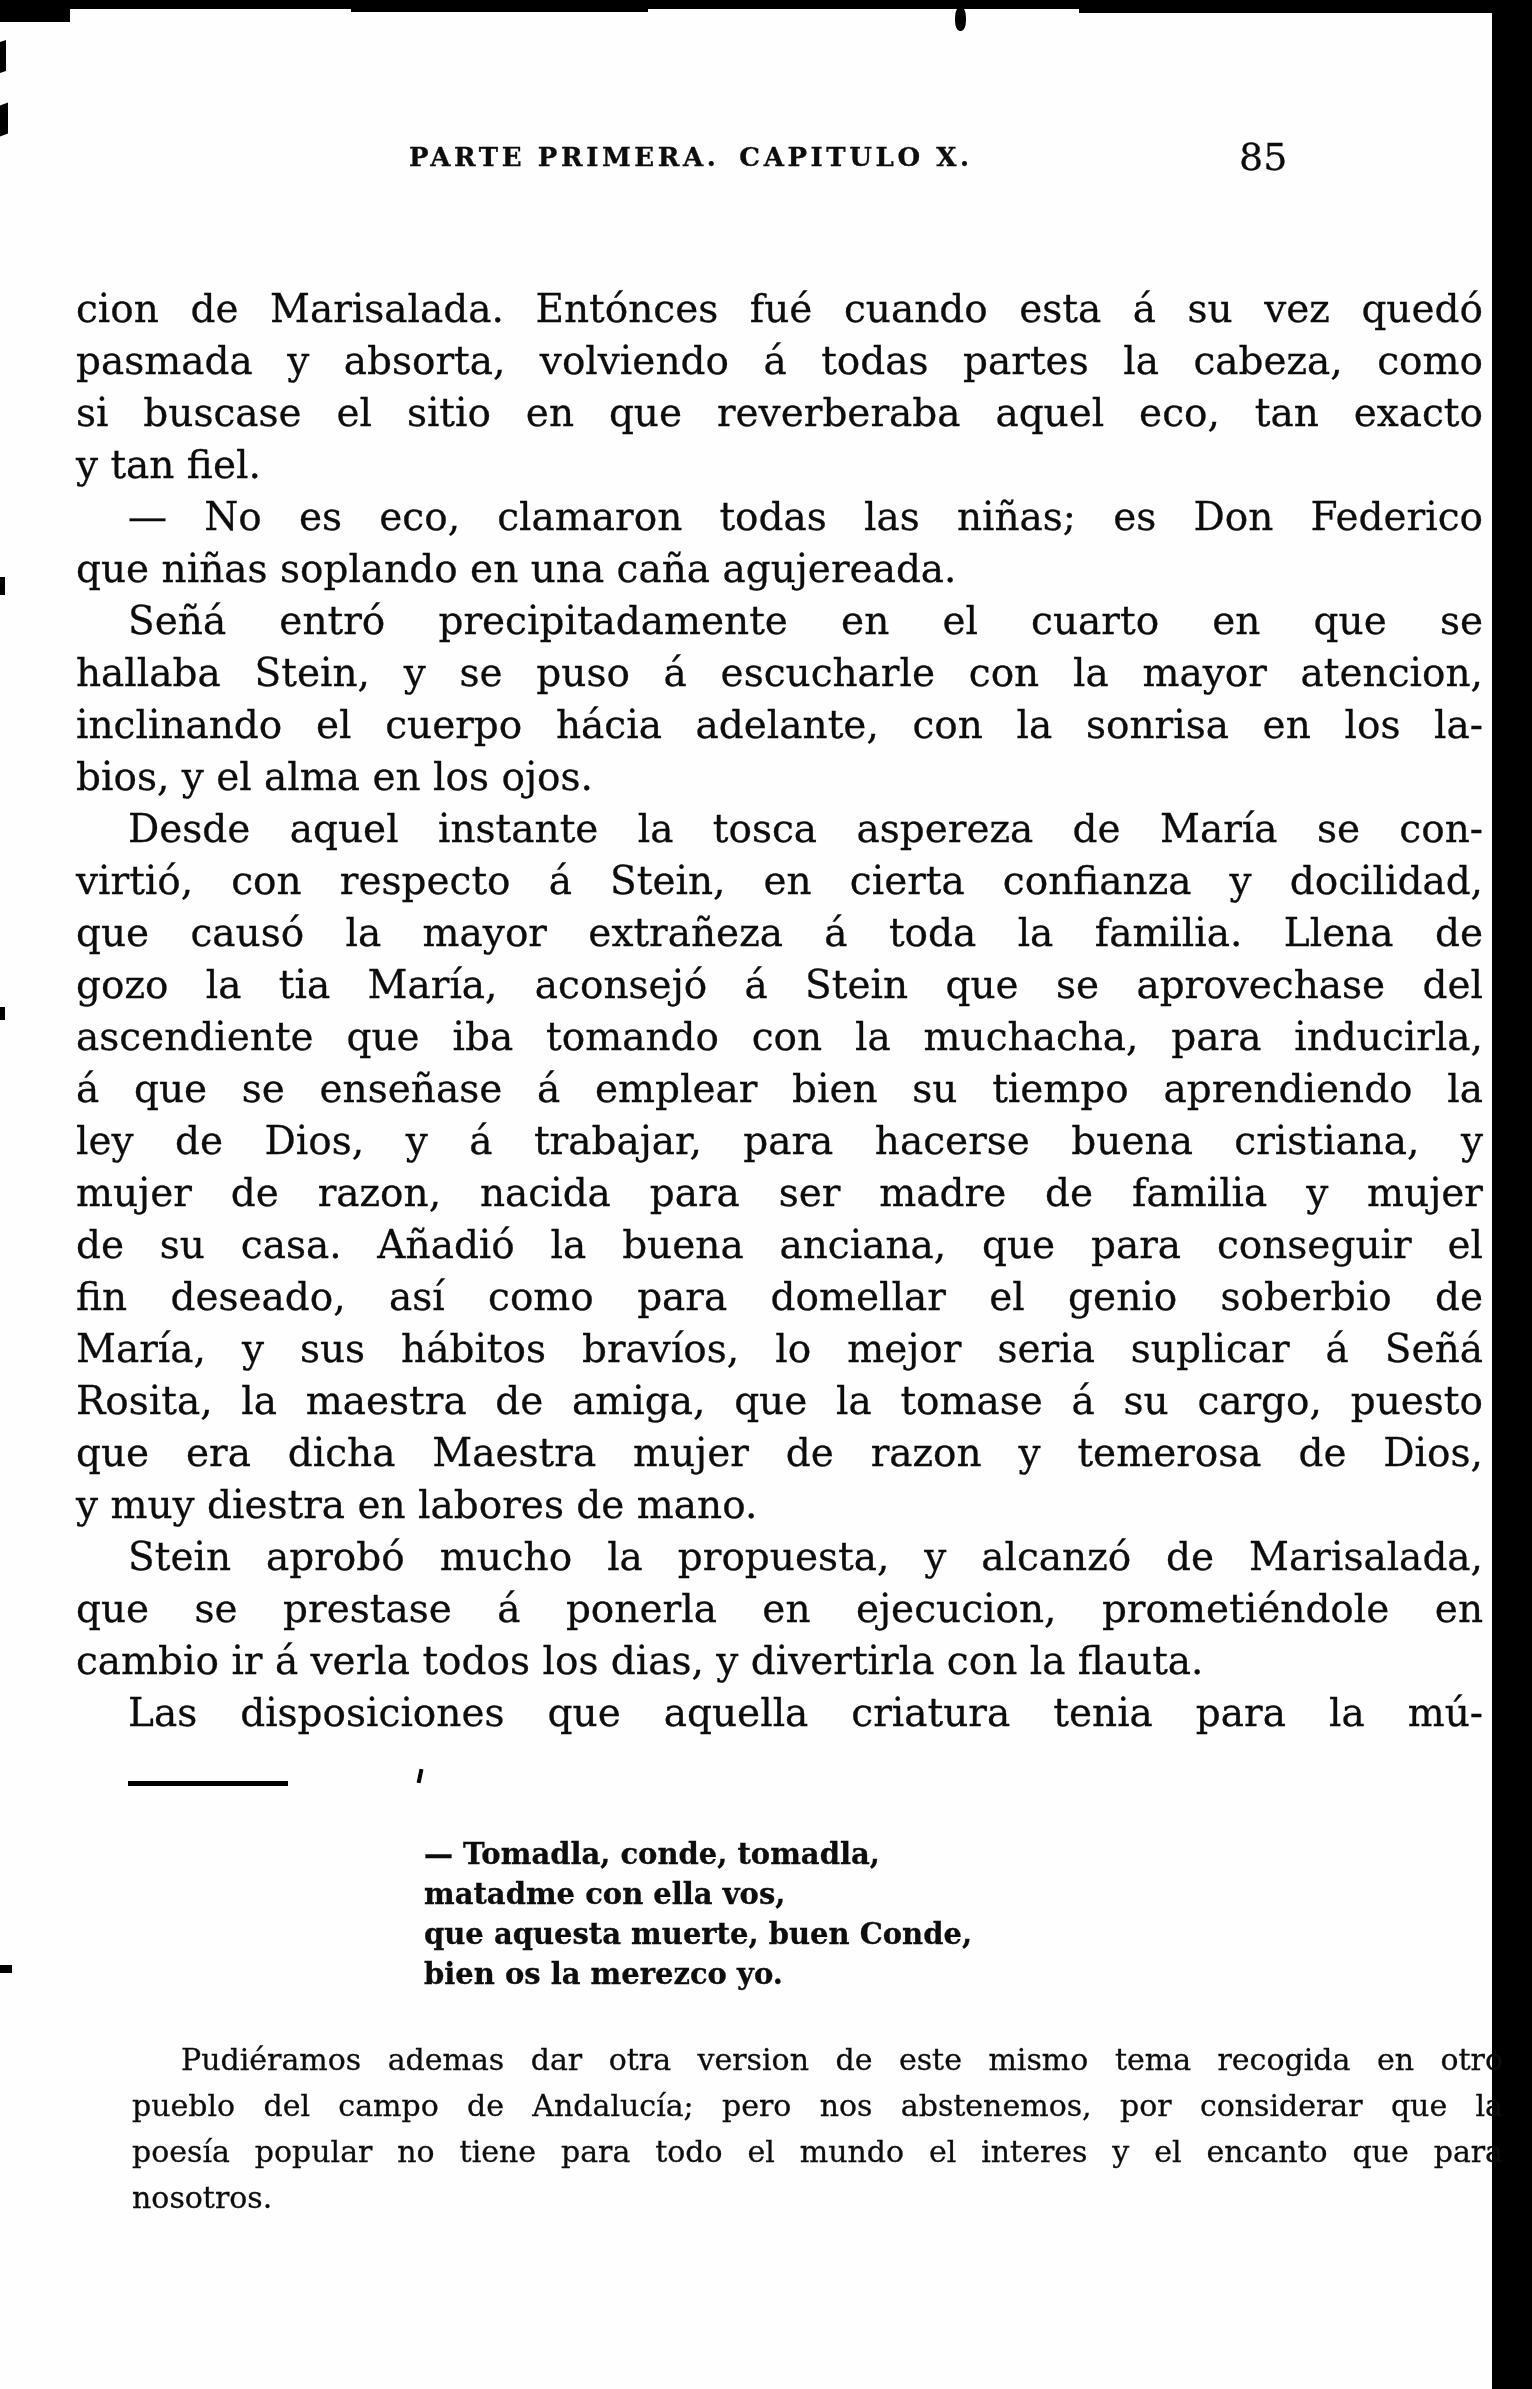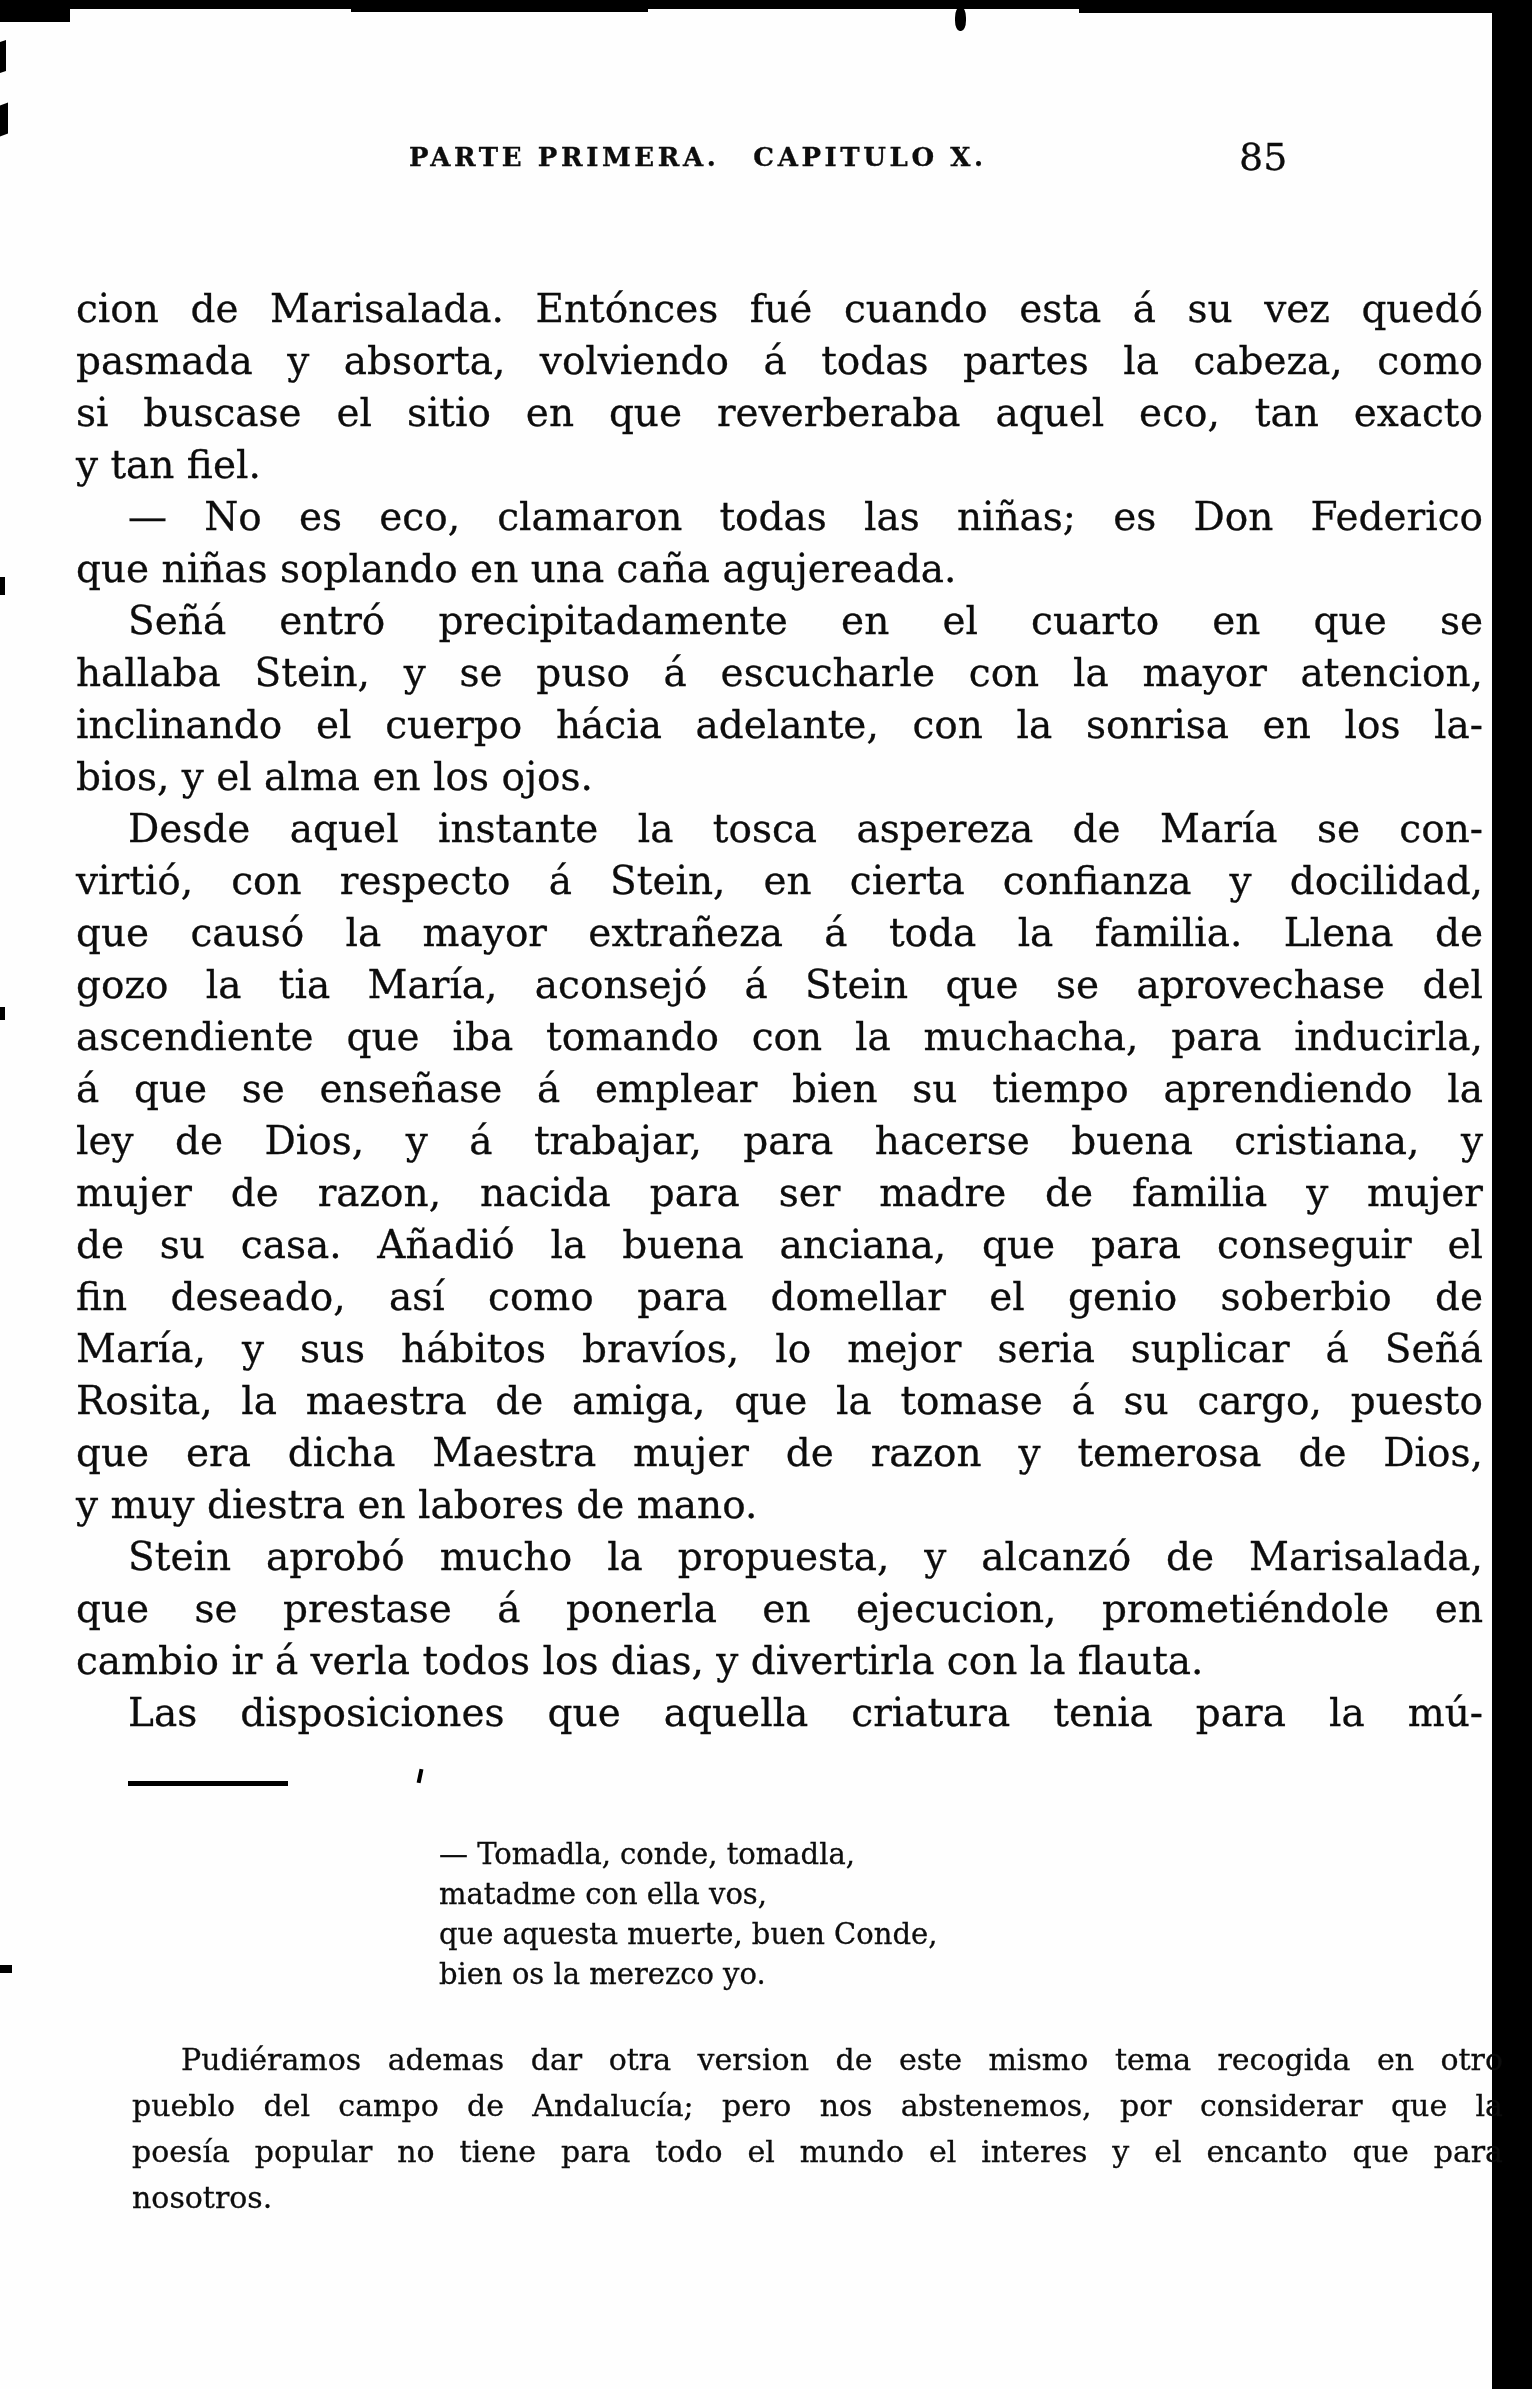--- a/index.html
+++ b/index.html
@@ -11,38 +11,38 @@
     font-family:"DejaVu Serif", serif;
     overflow:hidden;
     -webkit-text-stroke:0.3px currentColor;
   }
   
   .running-head{
     position:absolute;top:142px;left:409px;
     font-size:26px;font-weight:bold;letter-spacing:3.6px;
     white-space:nowrap;
   }
-  .running-head .part{margin-right:34px;}
+  .running-head .part{margin-right:20px;}
   .page-number{
     position:absolute;top:135px;left:1239px;
     font-size:38px;font-weight:normal;
   }
   
   .body-text{position:absolute;left:76px;top:236px;width:1407px;margin-top:47px;}
   .bline{
     height:52px;line-height:52px;font-size:39px;
     text-align:justify;text-align-last:justify;text-justify:inter-word;
     white-space:normal;overflow:visible;
   }
   .bline.last{text-align-last:left;}
   .bline.indent{text-indent:52px;}
   
   .divider{position:absolute;left:128px;top:1781px;width:160px;height:4.5px;background:#000;}
   
-  .verse{position:absolute;left:439px;top:1834px;font-weight:normal;}
+  .verse{position:absolute;left:424px;top:1834px;font-weight:bold;}
   .vline{height:40px;line-height:40px;font-size:29px;white-space:nowrap;}
   
   .footnote{position:absolute;left:94px;top:2037px;width:1371px;margin-left:38px;}
   .fline{
     height:46px;line-height:46px;font-size:30px;
     text-align:justify;text-align-last:justify;text-justify:inter-word;
   }
   .fline.last{text-align-last:left;}
   .fline.indent{text-indent:49px;}
   

